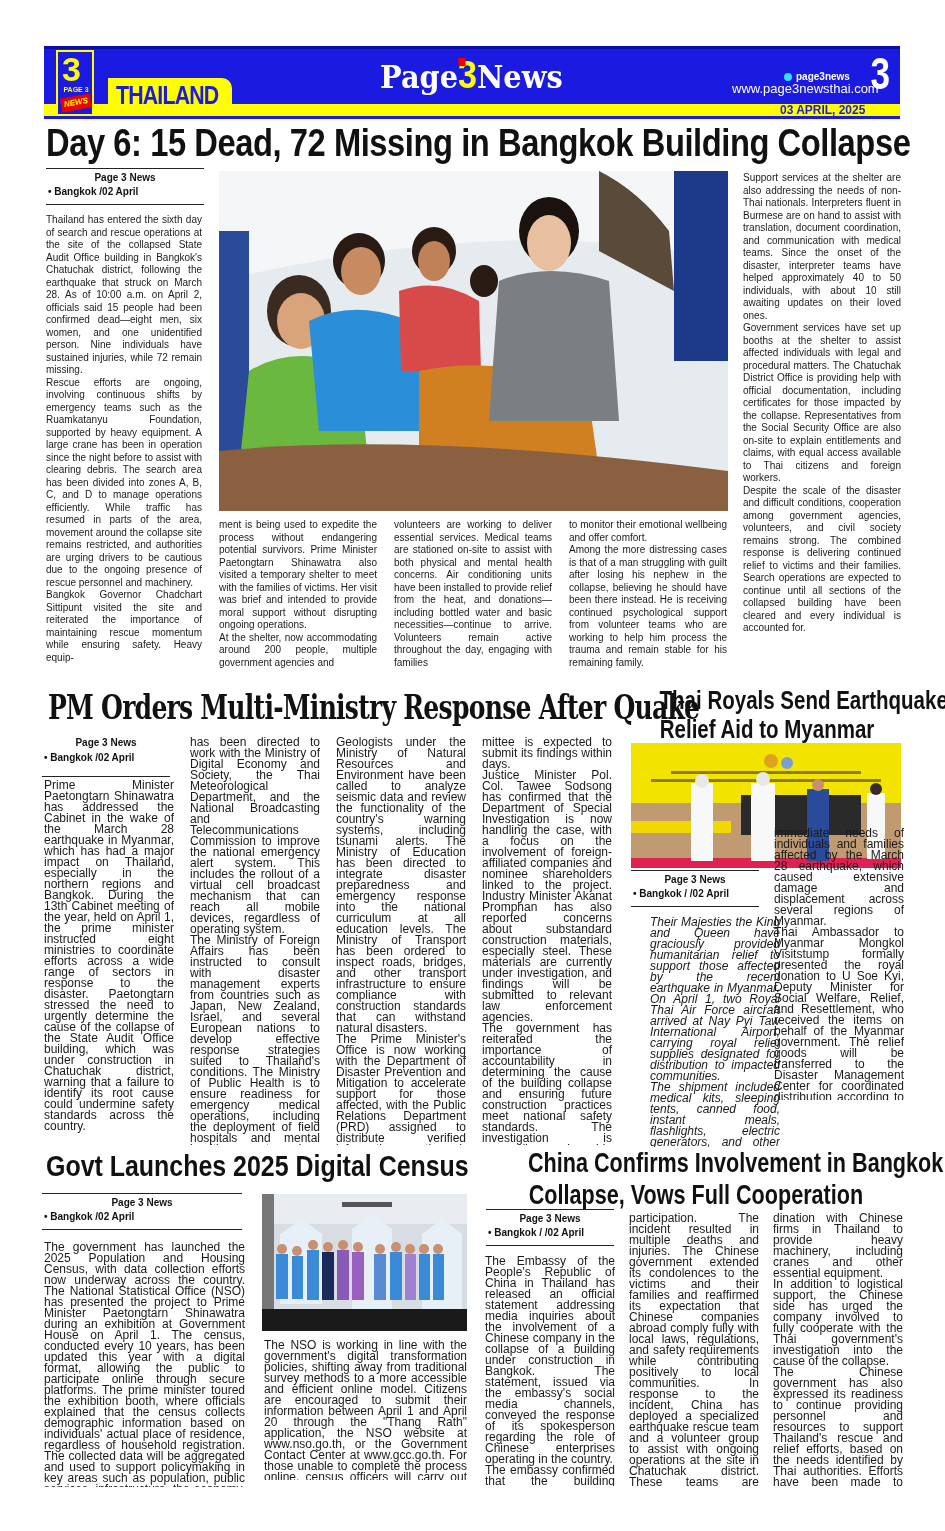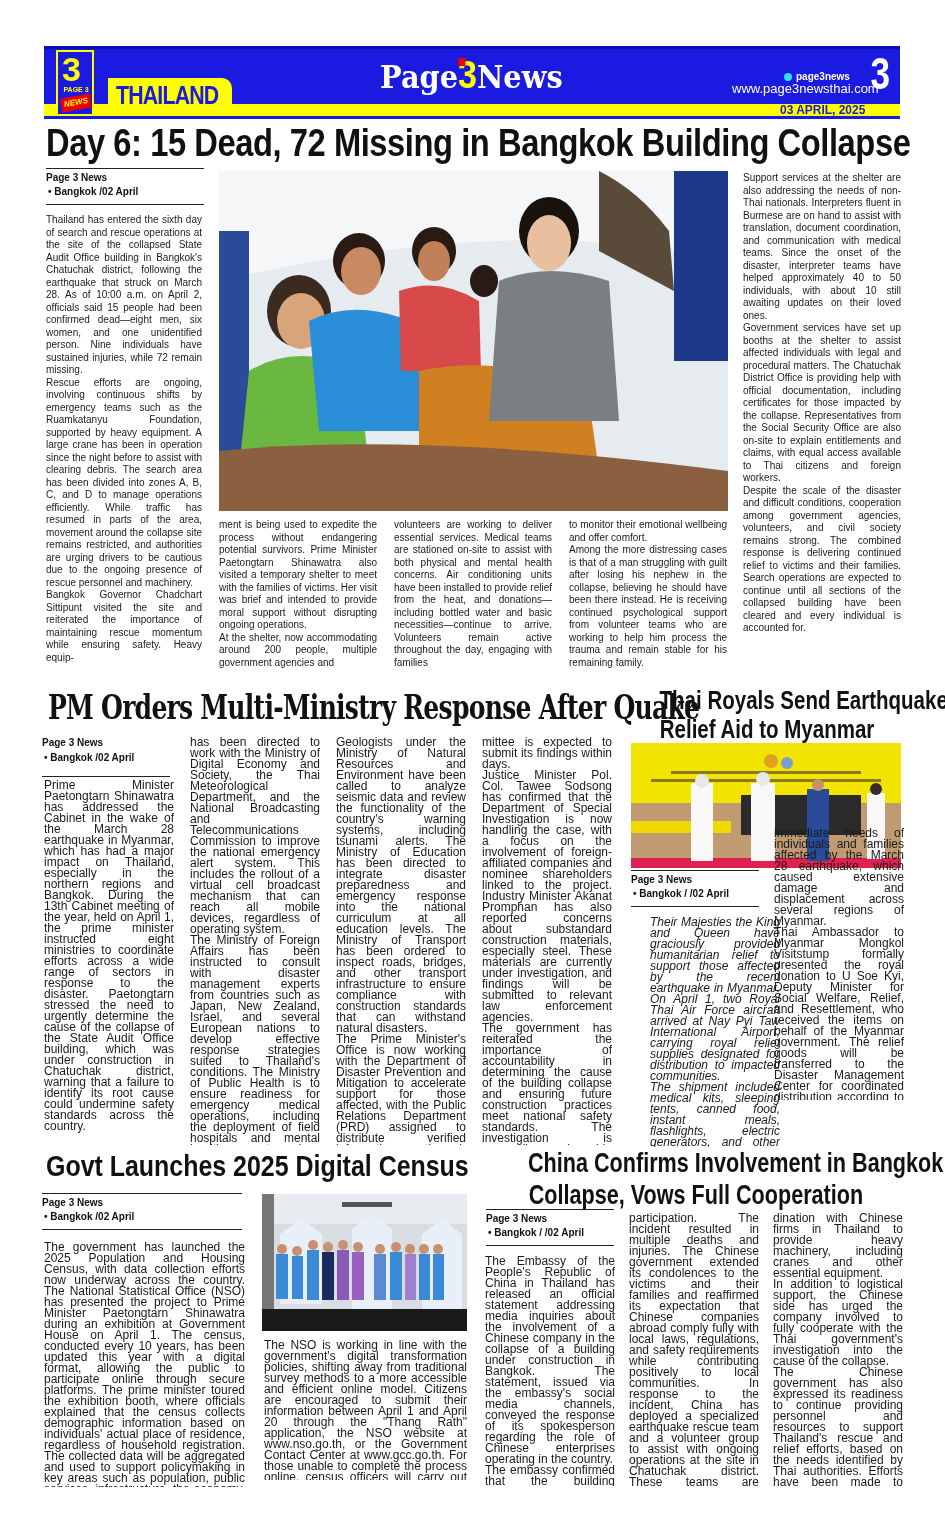--- a/index.html
+++ b/index.html
@@ -31,21 +31,21 @@
   .hl { position: absolute; white-space: nowrap; color: #111; }
   .hl-main { left: 46px; top: 122px; font-size: 38px; font-weight: bold; letter-spacing: -0.5px; transform: scaleX(0.86); transform-origin: left; }
   .hl-pm { left: 48px; top: 688px; font-family: "DejaVu Serif", serif; font-size: 33px; font-weight: bold; transform: scaleX(0.76); transform-origin: left; letter-spacing: -1px; }
   .hl-royals { left: 636px; top: 686px; width: 262px; text-align: center; font-size: 25px; font-weight: bold; line-height: 29px; transform: scaleX(0.82); transform-origin: center; }
   .hl-census { left: 46px; top: 1150px; font-size: 29px; font-weight: bold; transform: scaleX(0.86); transform-origin: left; }
   .hl-china { left: 486px; top: 1147px; width: 420px; text-align: center; font-size: 27px; font-weight: bold; line-height: 32px; transform: scaleX(0.8); transform-origin: center; }
 
   
   .byline { position: absolute; font-size: 10px; font-weight: bold; }
   .byline .rule-top { border-top: 1.5px solid #222; }
-  .byline .src { text-align: left; padding-top: 3px; height: 17px; }
+  .byline .src { text-align: center; padding-top: 3px; height: 17px; }
   .byline .loc { padding-left: 2px; height: 18px; }
   .byline .rule-bot { border-top: 1.5px solid #222; }
 
   
   .col { position: absolute; font-size: 10px; line-height: 12.5px; text-align: justify; color: #1a1a1a; overflow: hidden; }
   .col p { margin: 0; }
   .col-s { font-size: 12px; line-height: 11px; }
 
   
   .photo { position: absolute; overflow: hidden; }

